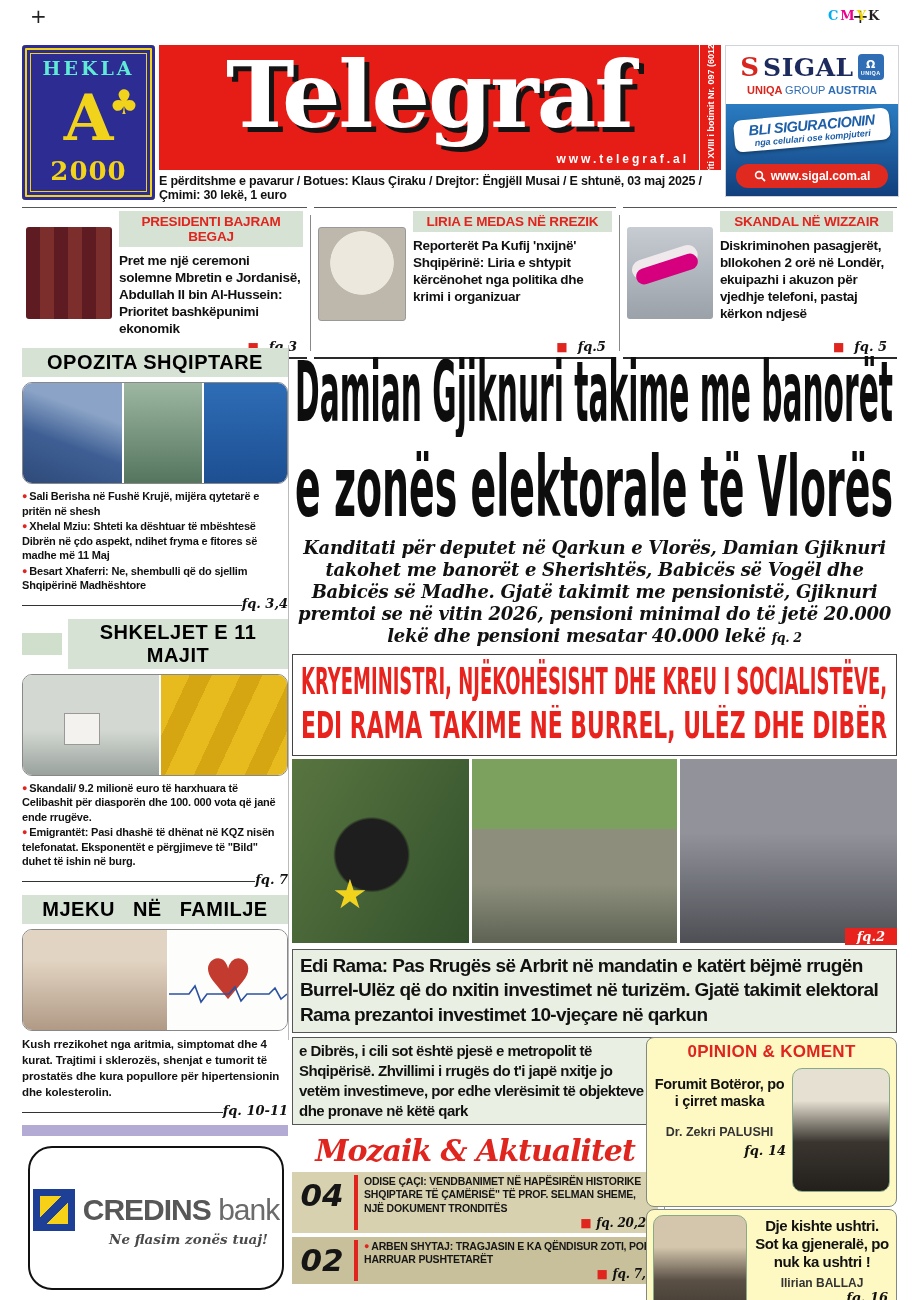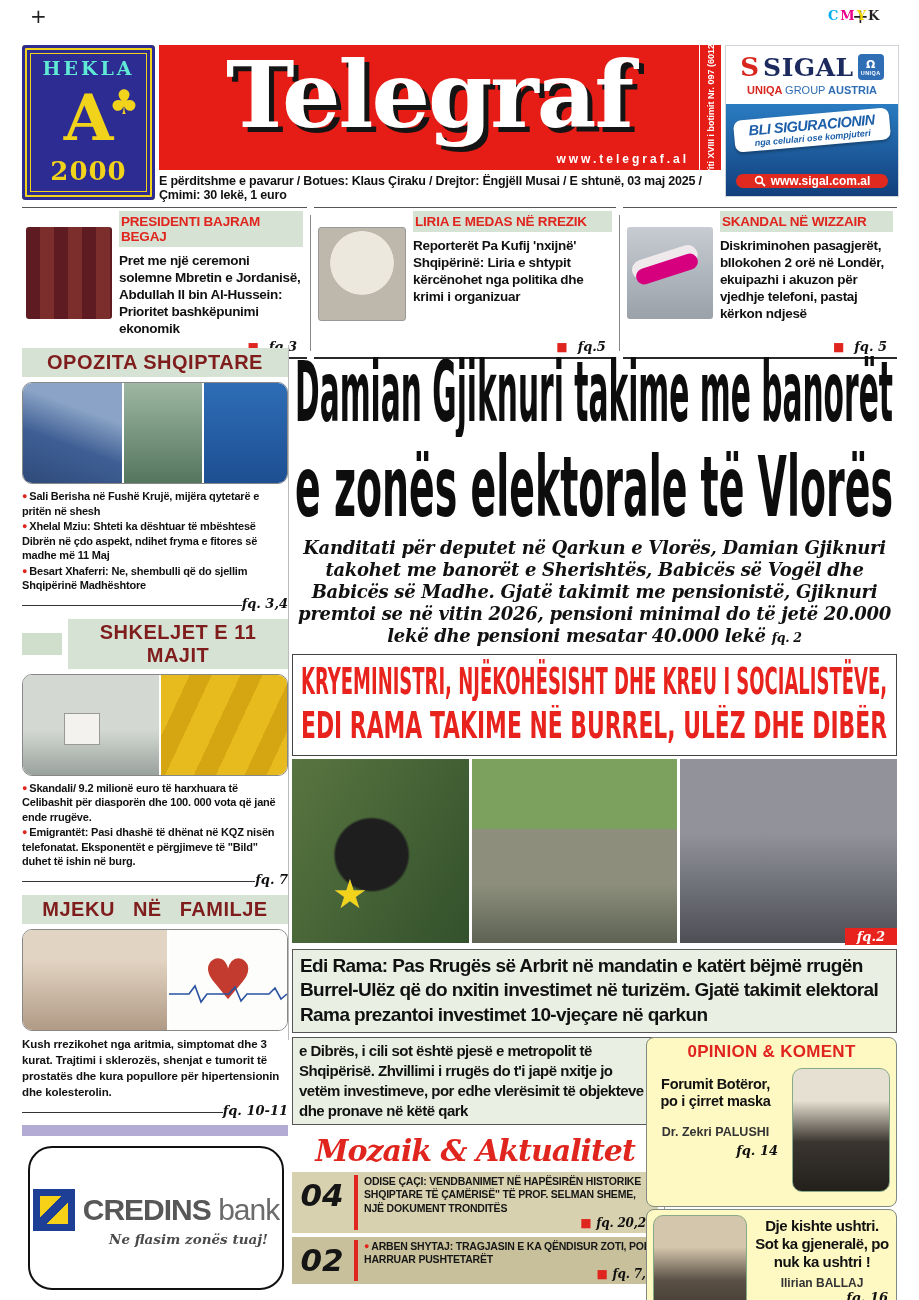--- a/index.html
+++ b/index.html
@@ -39,47 +39,47 @@
   .uniqa-box .lb{font:700 5.5px "Liberation Sans",sans-serif;letter-spacing:0.4px;}
   .sigal-group{text-align:center;font:700 11px "Liberation Sans",sans-serif;margin-top:2px;}
   .sigal-group .g1{color:#d8251d}.sigal-group .g2{color:#2f6db5;font-weight:400}.sigal-group .g3{color:#2f6db5}
   .sigal-blue{position:absolute;left:0;right:0;bottom:0;height:92px;
               background:linear-gradient(180deg,#2a7cc2,#123f7c);overflow:hidden;}
   .sigal-banner{position:absolute;left:8px;right:8px;top:10px;background:#fff;border-radius:8px;
                 transform:rotate(-5deg);text-align:center;padding:3px 2px;box-shadow:0 2px 3px rgba(0,0,0,.3);}
   .sigal-banner .b1{font:800 italic 14.5px "Liberation Sans",sans-serif;color:#1d5fa8;letter-spacing:-0.5px;}
   .sigal-banner .b2{font:700 italic 9px "Liberation Sans",sans-serif;color:#1d5fa8;}
   .sigal-pill{position:absolute;left:10px;right:10px;bottom:8px;background:#e02a1f;border-radius:12px;
-              display:flex;align-items:center;justify-content:center;gap:5px;height:14px;margin-top:32px;}
+              display:flex;align-items:center;justify-content:center;gap:5px;height:24px;margin-top:32px;}
   .sigal-pill span{font:700 12px "Liberation Sans",sans-serif;color:#fff;}
   
   .toprow{position:absolute;left:22px;top:207px;width:875px;display:flex;}
   .topbox{border-top:1.5px solid #555;border-bottom:2px solid #2a2a2a;padding:3px 4px 2px 4px;
           display:flex;gap:7px;background:#fff;}
   .tb1{width:279px}.tb2{width:296px}.tb3{width:268px}
   .vsep{width:1px;background:#888;margin:8px 3px 8px 3px;}
   .tb-img{width:86px;height:92px;border-radius:3px;margin-top:16px;flex:none;}
   .img-begaj{background:repeating-linear-gradient(90deg,#5e1c22 0 14px,#7b2e2c 14px 28px),linear-gradient(180deg,#6b2026,#8c3a38);}
   .img-media{background:radial-gradient(circle at 50% 38%,#ece8de 0 44%,#bdb8ab 45% 100%);border:1px solid #999;}
   .img-wizz{background:linear-gradient(180deg,#c7ccd2,#9aa1a9);position:relative;overflow:hidden;}
   .img-wizz::after{content:"";position:absolute;left:8px;top:34px;width:64px;height:16px;background:#d6007f;
                    border-radius:8px;transform:rotate(-18deg);box-shadow:0 -7px 0 2px #efe9ec;}
   .tb-right{flex:1;display:flex;flex-direction:column;}
   .kicker{background:#d6e3d4;color:#e0241e;font:700 13.5px "Liberation Sans",sans-serif;
-          padding:3px 2px;letter-spacing:-0.2px;}
+          text-align:center;padding:3px 2px;letter-spacing:-0.2px;}
   .tb-head{font:700 13.5px "Liberation Sans",sans-serif;letter-spacing:-0.3px;line-height:1.26;margin-top:5px;}
   .fqrow{display:flex;justify-content:flex-end;align-items:center;gap:10px;margin-top:auto;padding:2px 6px 1px 0;}
   .sq{color:#e0241e;font:400 12px "DejaVu Sans",sans-serif;line-height:10px;}
   .fq{font:700 italic 13px "DejaVu Serif",serif;color:#111;}
   
   .colsep{position:absolute;left:288px;top:345px;width:1px;height:695px;background:#bbb;}
   .leftcol{position:absolute;left:22px;top:340px;width:266px;}
   .rightcol{position:absolute;left:292px;top:340px;width:605px;}
   
-  .sec-hdr{background:#d6e3d4;color:#7f1d1d;text-align:center;font:700 20px "Liberation Sans",sans-serif;
+  .sec-hdr{background:#d6e3d4;color:#000000;text-align:center;font:700 20px "Liberation Sans",sans-serif;
            padding:3px 0;margin-top:8px;letter-spacing:0.5px;}
   .sec-hdr.spread{word-spacing:12px;}
   .sec-hdr.blocked{display:flex;align-items:center;gap:6px;background:#fff;padding:0;}
   .sec-hdr.blocked .blk{width:40px;height:22px;background:#cfdfcc;flex:none;}
   .collage{display:flex;gap:2px;border-radius:10px;overflow:hidden;margin-top:5px;border:1px solid #888;}
   .collage div{height:100px;}
   .cg1{width:38%;background:linear-gradient(200deg,#8aa3c6 0 30%,#3f5f94 60%,#2e4a7a);}
   .cg2{width:30%;background:linear-gradient(180deg,#9db7a2,#55755e);}
   .cg3{width:32%;background:linear-gradient(180deg,#2e6db6,#1d4f92);}
   .duo{display:flex;gap:2px;border-radius:10px;overflow:hidden;margin-top:5px;border:1px solid #888;}
@@ -135,21 +135,21 @@
   .mi1{background:#d7d1af;}.mi2{background:#c7c09b;}
   .moz-num{width:52px;flex:none;font:800 italic 31px "DejaVu Sans",sans-serif;color:#151515;text-align:center;line-height:40px;}
   .moz-bar{width:4px;background:#e0241e;flex:none;}
   .moz-txt{flex:1;font:700 10.5px "Liberation Sans",sans-serif;letter-spacing:-0.2px;line-height:1.3;color:#161616;}
   .moz-fq{display:flex;justify-content:flex-end;align-items:center;gap:5px;}
   .moz-fq .fq{font-size:12px;}
   .bottom-vline{position:absolute;left:372px;top:96px;bottom:0;width:1px;background:#999;}
   .greenbox{position:absolute;right:0;width:237px;background:#fef9c3;border:1px solid #808a80;border-radius:8px;}
   .opinion{top:0;height:160px;padding:4px 6px;}
   .op-kick{text-align:center;font:700 17px "Liberation Sans",sans-serif;color:#e0241e;letter-spacing:0.3px;}
-  .op-row{display:flex;gap:14px;margin-top:6px;}
+  .op-row{display:flex;gap:6px;margin-top:6px;}
   .op-left{flex:1;display:flex;flex-direction:column;align-items:center;text-align:center;}
   .op-title{font:700 14.5px "Liberation Sans",sans-serif;letter-spacing:-0.3px;line-height:1.2;margin-top:8px;}
   .op-author{font:700 12.5px "Liberation Sans",sans-serif;color:#333;margin-top:14px;}
   .op-fq{font:700 italic 13px "DejaVu Serif",serif;margin-top:4px;align-self:flex-end;}
   .op-photo{width:96px;height:122px;border-radius:10px;flex:none;border:1px solid #8a8;
             background:linear-gradient(180deg,#e6e0d2 0 26%,#3a352f 60%,#23201c);}
   .ushtri{top:172px;height:122px;padding:5px 6px;display:flex;gap:7px;}
   .us-photo{width:92px;height:104px;border-radius:10px;flex:none;border:1px solid #8a8;
             background:linear-gradient(180deg,#d4c6ad 0 30%,#5a5045 62%,#3c352d);}
   .us-right{flex:1;display:flex;flex-direction:column;align-items:center;text-align:center;}
@@ -294,21 +294,21 @@
     <div class="sec-hdr spread">MJEKU NË FAMILJE</div>
     <div class="duo">
       <div class="mj-couple"></div>
       <div class="mj-heart">
         <span class="hrt">♥</span>
         <svg width="118" height="20" viewBox="0 0 118 20">
             <polyline points="0,10 20,10 26,2 32,18 38,10 60,10 66,3 72,17 78,10 100,10 106,4 112,15 118,10" fill="none" stroke="#2a52a0" stroke-width="1.6"></polyline>
           </svg>
       </div>
     </div>
-    <div class="plain">Kush rrezikohet nga aritmia, simptomat dhe 3 kurat. Trajtimi i sklerozës, shenjat e tumorit të prostatës dhe kura popullore për hipertensionin dhe kolesterolin.</div>
+    <div class="plain">Kush rrezikohet nga aritmia, simptomat dhe 4 kurat. Trajtimi i sklerozës, shenjat e tumorit të prostatës dhe kura popullore për hipertensionin dhe kolesterolin.</div>
     <div class="fqline">
         <span class="rule"></span>
         <span class="fq">fq. 10-11</span>
       </div>
 
     <div class="lavbar"></div>
 
     <div class="credins">
       <div class="cred-row">
         <span class="cred-logo">

